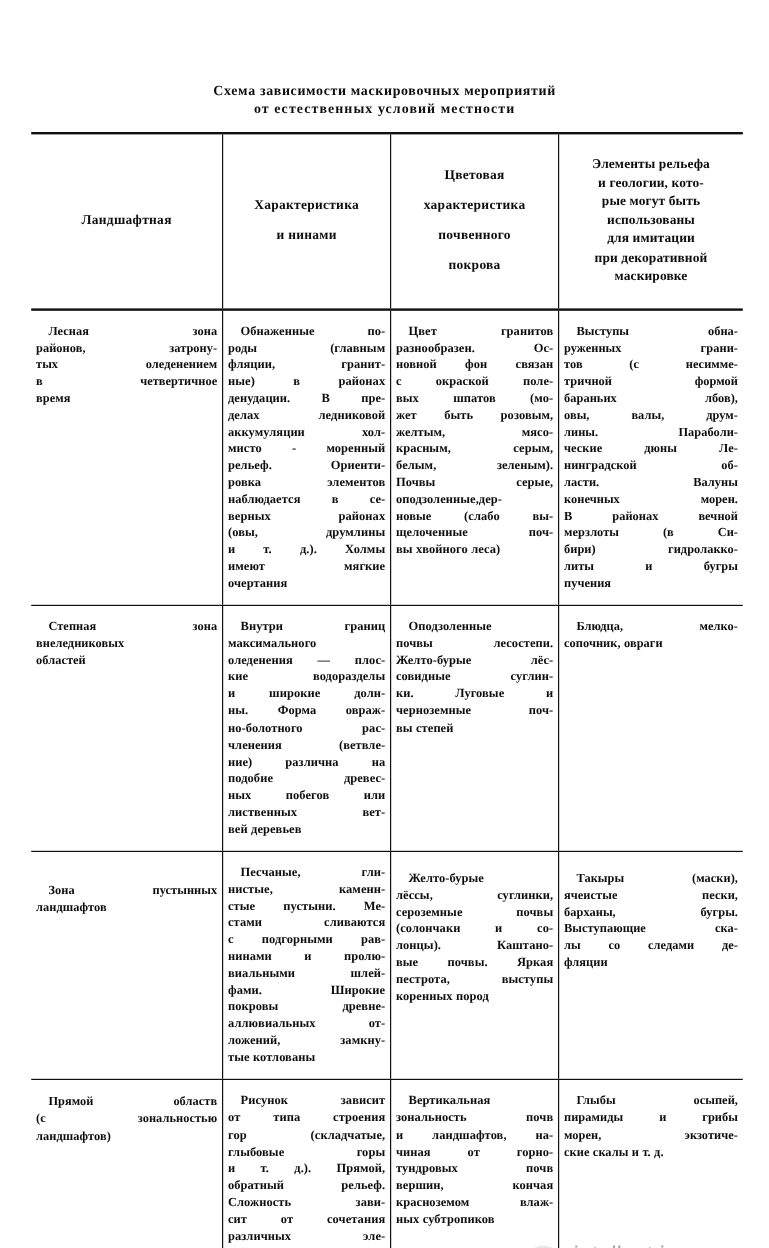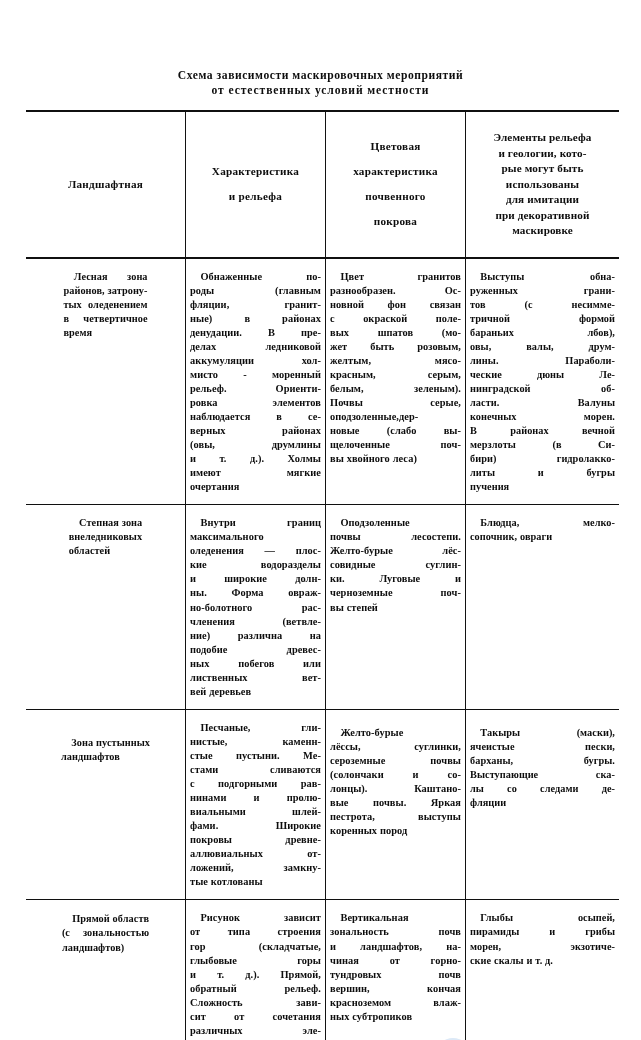--- a/index.html
+++ b/index.html
@@ -63,21 +63,21 @@
   .cell {
     box-sizing: border-box;
     padding: 6px 4px 8px 4px;
     position: relative;
   }
   .cell + .cell {
     border-left: 1.4px solid #121212;
   }
 
   
-  .c1 { width: 159px; align-items: center; }
+  .c1 { width: 159px; }
   .c2 { width: 140px; }
   .c3 { width: 140px; }
   .c4 { width: 154px; }
 
   
   .head-row .cell {
     padding-top: 18px;
     padding-bottom: 18px;
     display: flex;
     flex-direction: column;
@@ -205,21 +205,21 @@
 
     <div class="row head-row">
       <div class="cell c1">
         <div class="head-txt c1txt">
             <span class="ln">Ландшафтная</span>
           </div>
       </div>
       <div class="cell c2">
         <div class="head-txt c2txt">
             <span class="ln">Характеристика</span>
-            <span class="ln">и рельефа</span>
+            <span class="ln">и нинами</span>
           </div>
       </div>
       <div class="cell c3">
         <div class="head-txt c3txt">
             <span class="ln">Цветовая</span>
             <span class="ln">характеристика</span>
             <span class="ln">почвенного</span>
             <span class="ln">покрова</span>
           </div>
       </div>

